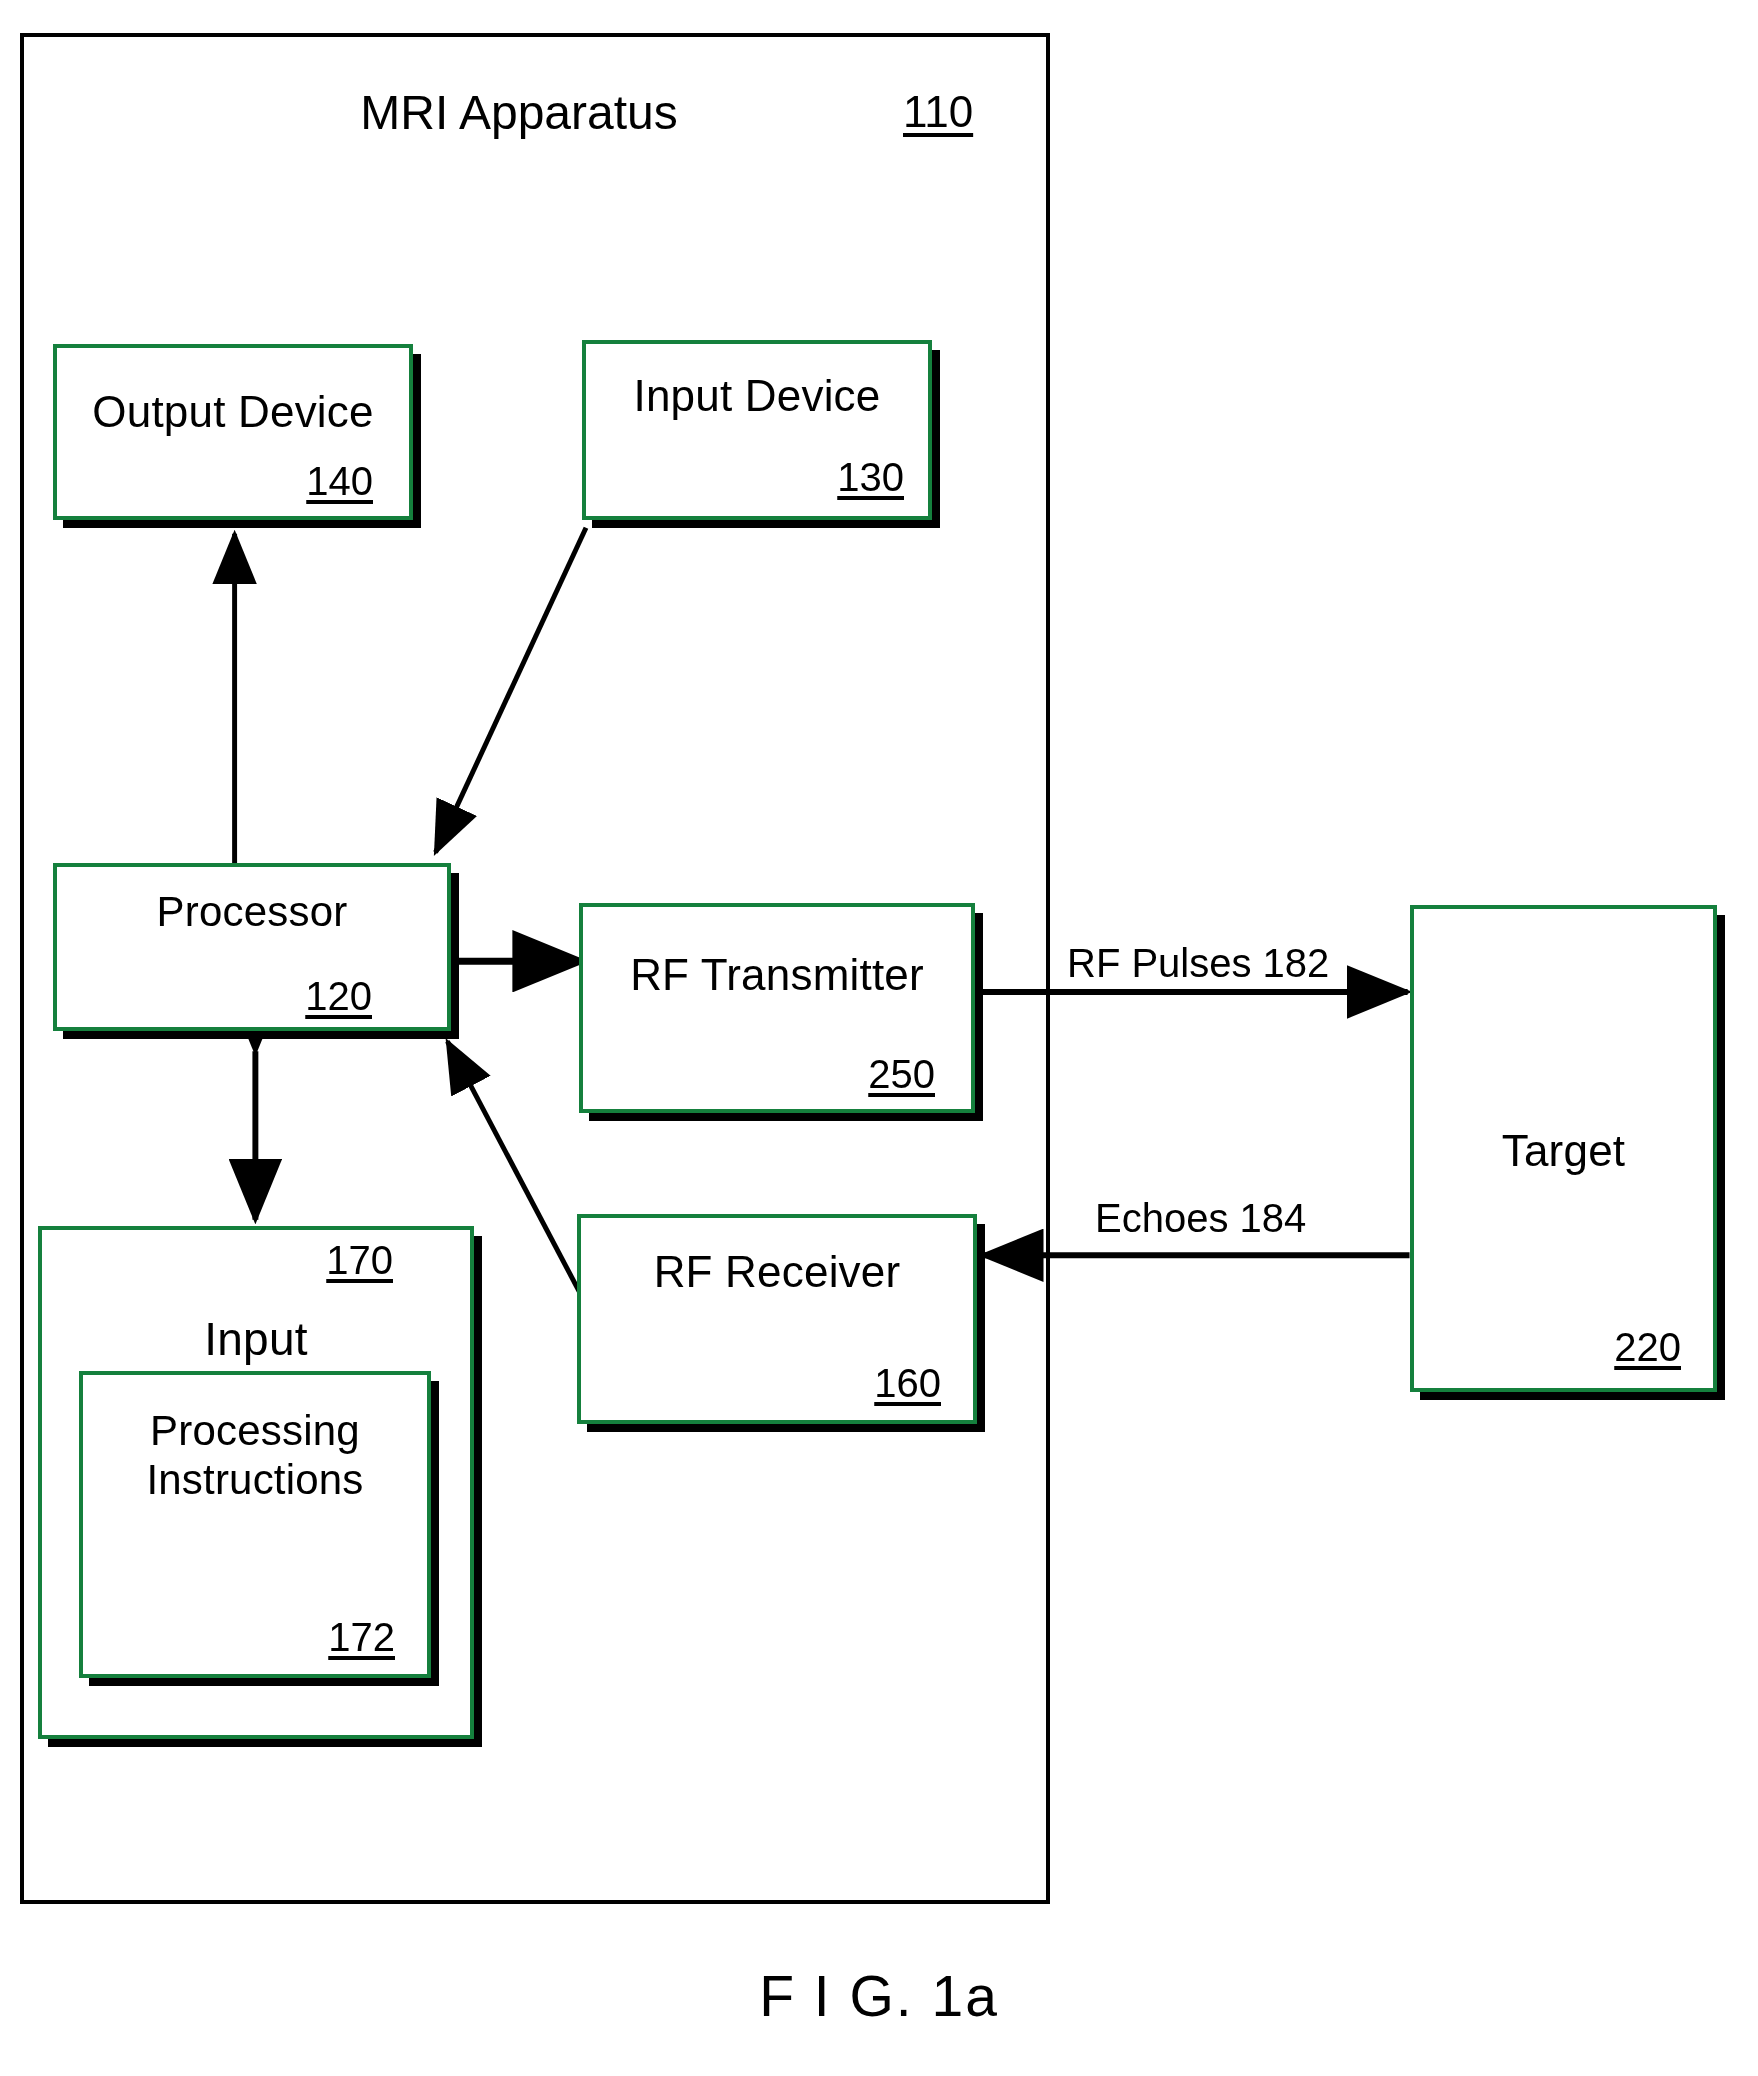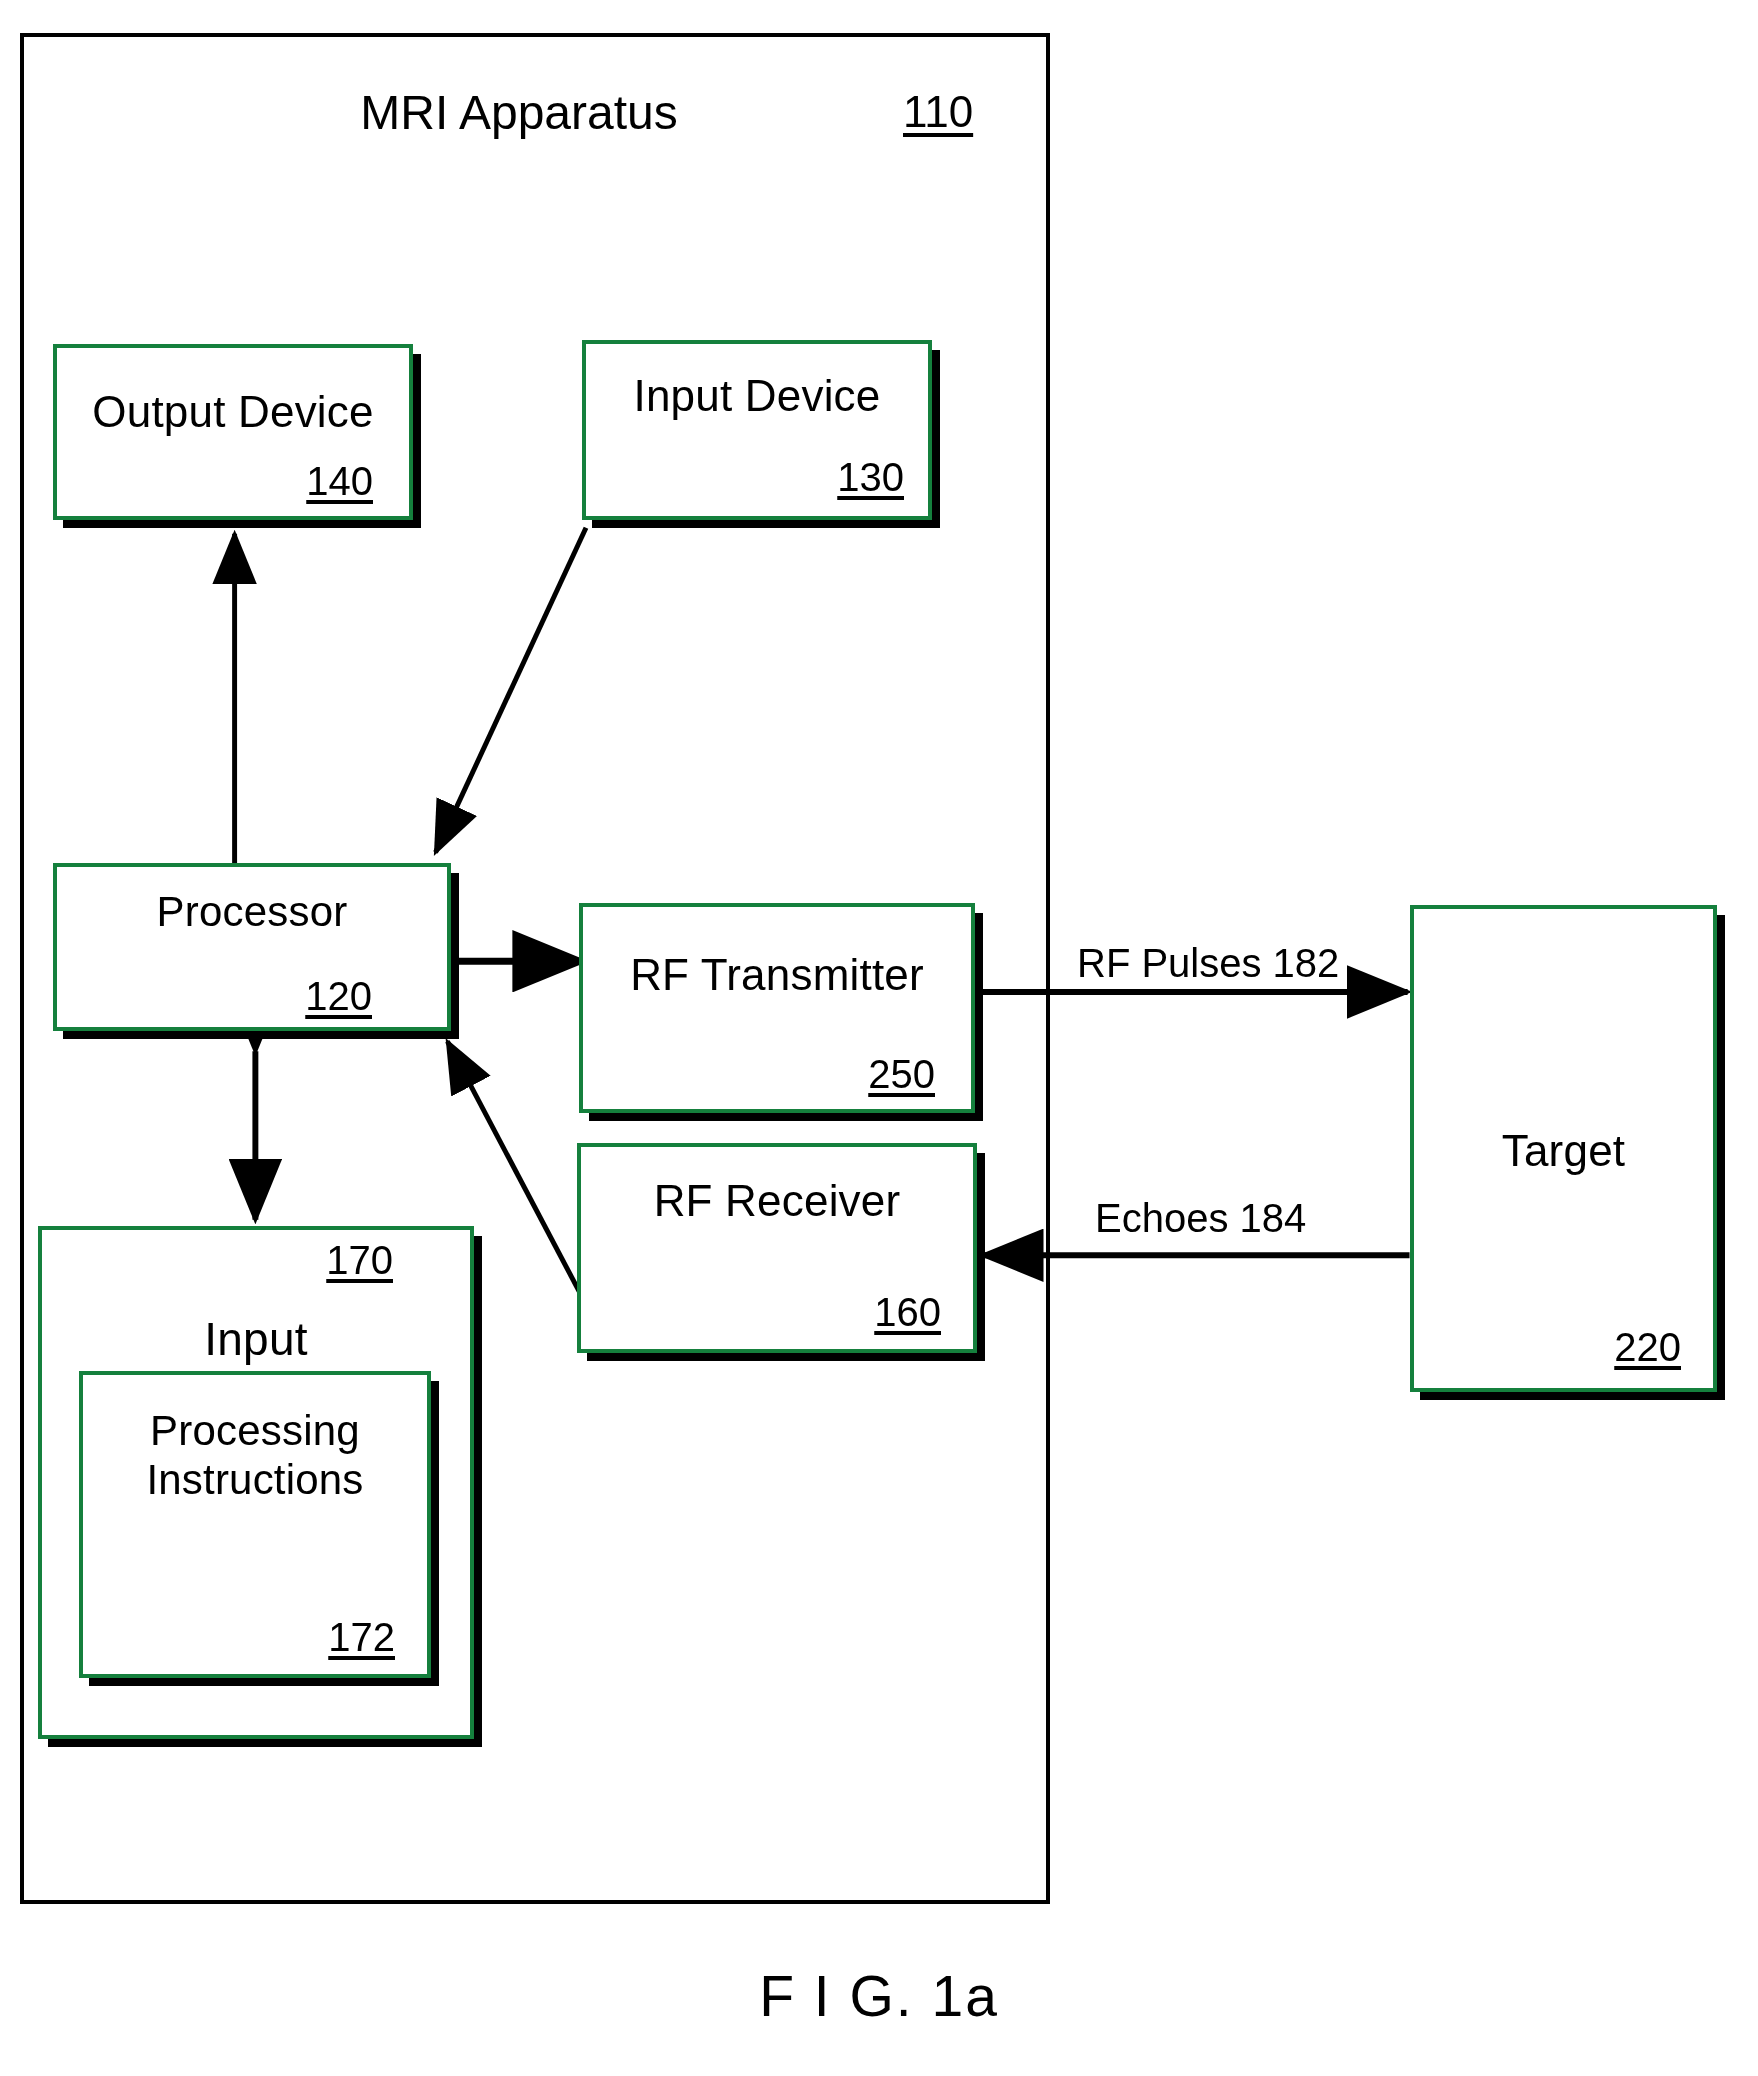--- a/index.html
+++ b/index.html
@@ -72,21 +72,21 @@
     text-decoration: underline;
     text-underline-offset: 6px;
     text-decoration-thickness: 4px;
   }
 
   
   #output-device { left: 53px;   top: 344px;  width: 360px; height: 176px; }
   #input-device  { left: 582px;  top: 340px;  width: 350px; height: 180px; }
   #processor     { left: 53px;   top: 863px;  width: 398px; height: 168px; }
   #rf-transmitter{ left: 579px;  top: 903px;  width: 396px; height: 210px; }
-  #rf-receiver   { left: 577px;  top: 1143px; width: 400px; height: 210px; }
+  #rf-receiver   { left: 577px;  top: 1214px; width: 400px; height: 210px; }
   #memory        { left: 38px;   top: 1226px; width: 436px; height: 513px; }
   #proc-instr    { left: 79px;   top: 1371px; width: 352px; height: 307px; }
   #target        { left: 1410px; top: 905px;  width: 307px; height: 487px; }
 
   #output-device .box-title  { top: 40px;  font-size: 44px; }
   #input-device  .box-title  { top: 28px;  font-size: 44px; }
   #processor     .box-title  { top: 22px;  font-size: 42px; }
   #rf-transmitter .box-title { top: 44px;  font-size: 44px; }
   #rf-receiver   .box-title  { top: 30px;  font-size: 44px; }
   #memory        .box-title  { top: 85px;  font-size: 46px; }
@@ -110,21 +110,21 @@
     height: 2076px;
     pointer-events: none;
   }
 
   
   .flow-label {
     position: absolute;
     font-size: 40px;
     white-space: nowrap;
   }
-  #rf-pulses-label { left: 1067px; top: 941px; margin-left: 10px; }
+  #rf-pulses-label { left: 1067px; top: 941px; }
   #echoes-label    { left: 1095px; top: 1196px; }
 
   
   #figure-caption {
     position: absolute;
     left: 0;
     top: 1963px;
     width: 1758px;
     text-align: center;
     font-size: 57px;

